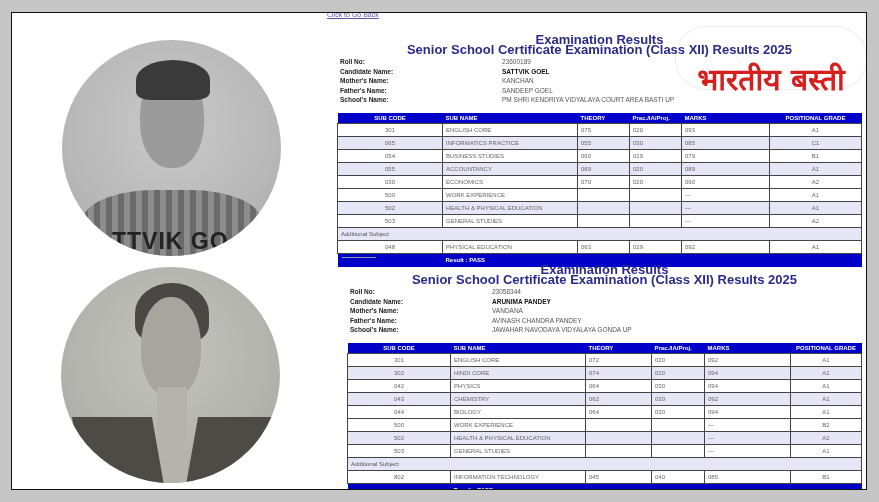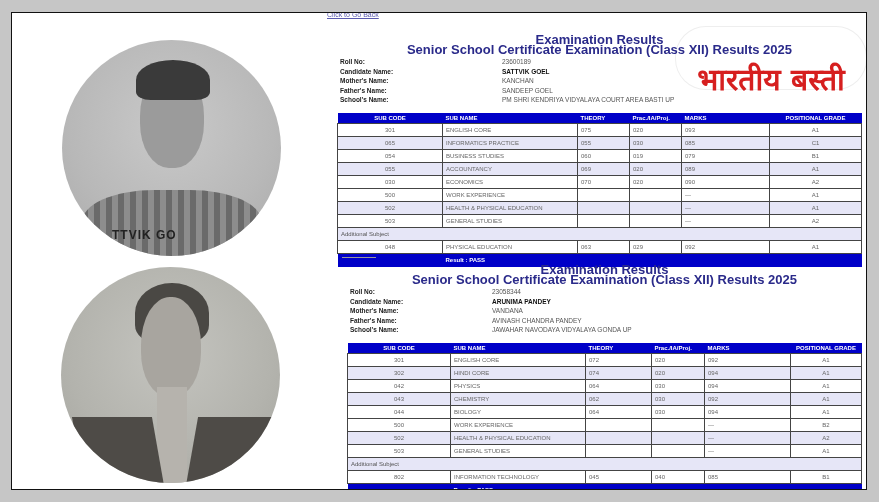--- a/index.html
+++ b/index.html
@@ -5,21 +5,21 @@
   * { box-sizing: border-box; margin: 0; padding: 0; }
   html, body { width: 879px; height: 502px; overflow: hidden; background: #c6c6c6; font-family: "Liberation Sans", sans-serif; }
   .frame { position: absolute; left: 11px; top: 12px; width: 856px; height: 478px; background: #ffffff; border: 1px solid #111; overflow: hidden; }
   .photo { position: absolute; border-radius: 50%; overflow: hidden; }
   .photo-1 { left: 50px; top: 27px; width: 219px; height: 216px; background: radial-gradient(circle at 50% 40%, #c9c9c9 0%, #b8b8b8 60%, #a9a9a9 100%); }
   .photo-2 { left: 49px; top: 254px; width: 219px; height: 216px; background: radial-gradient(circle at 50% 40%, #c4c4bf 0%, #b3b3ad 60%, #a3a39d 100%); }
   .photo .head { position: absolute; border-radius: 48% 48% 45% 45%; }
   .photo-1 .head { left: 78px; top: 28px; width: 64px; height: 100px; background: #9b9b9b; }
   .photo-1 .hair { position: absolute; left: 74px; top: 20px; width: 74px; height: 40px; border-radius: 50% 50% 20% 20%; background: #3a3a3a; }
   .photo-1 .shirt { position: absolute; left: 20px; top: 150px; width: 180px; height: 80px; background: repeating-linear-gradient(90deg, #6a6a6a 0 6px, #8d8d8d 6px 12px); border-radius: 40% 40% 0 0; }
-  .photo-1 .caption { position: absolute; left: 50px; top: 188px; font-weight: bold; font-size: 12px; color: #222; letter-spacing: 1px; }
+  .photo-1 .caption { position: absolute; left: 50px; top: 188px; font-weight: bold; font-size: 23px; color: #222; letter-spacing: 1px; }
   .photo-2 .head { left: 80px; top: 30px; width: 60px; height: 100px; background: #a8a59f; }
   .photo-2 .hair { position: absolute; left: 74px; top: 16px; width: 74px; height: 60px; border-radius: 50% 50% 30% 30%; background: #4a4844; }
   .photo-2 .dress-l { position: absolute; left: 18px; top: 150px; width: 80px; height: 80px; background: #4e4b47; transform: skewX(10deg); }
   .photo-2 .dress-r { position: absolute; left: 130px; top: 150px; width: 80px; height: 80px; background: #4e4b47; transform: skewX(-10deg); }
   .photo-2 .neck { position: absolute; left: 96px; top: 120px; width: 30px; height: 100px; background: #b6b3ad; }
 
   .logo { position: absolute; left: 664px; top: 14px; width: 190px; height: 62px; border-radius: 30px; background: #fff; box-shadow: 0 0 0 1px #eee; display: flex; align-items: center; justify-content: center; }
   .logo span { color: #d61f1f; font-size: 30px; font-weight: bold; font-family: "DejaVu Sans", sans-serif; margin-top: 41px; }
 
   .backlink { position: absolute; left: 315px; top: -2px; font-size: 7px; color: #5a5ab0; text-decoration: underline; }

